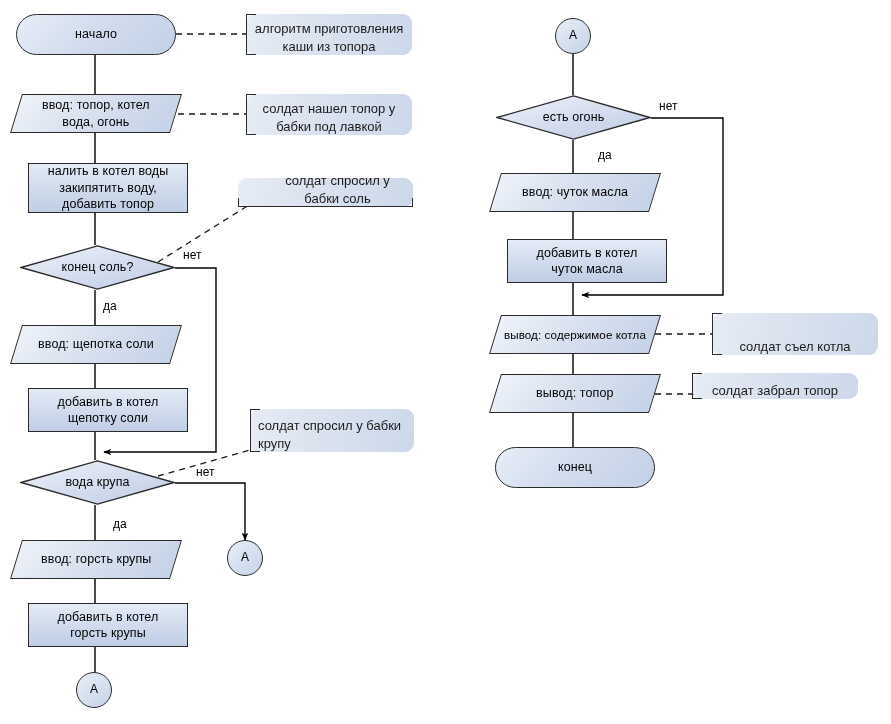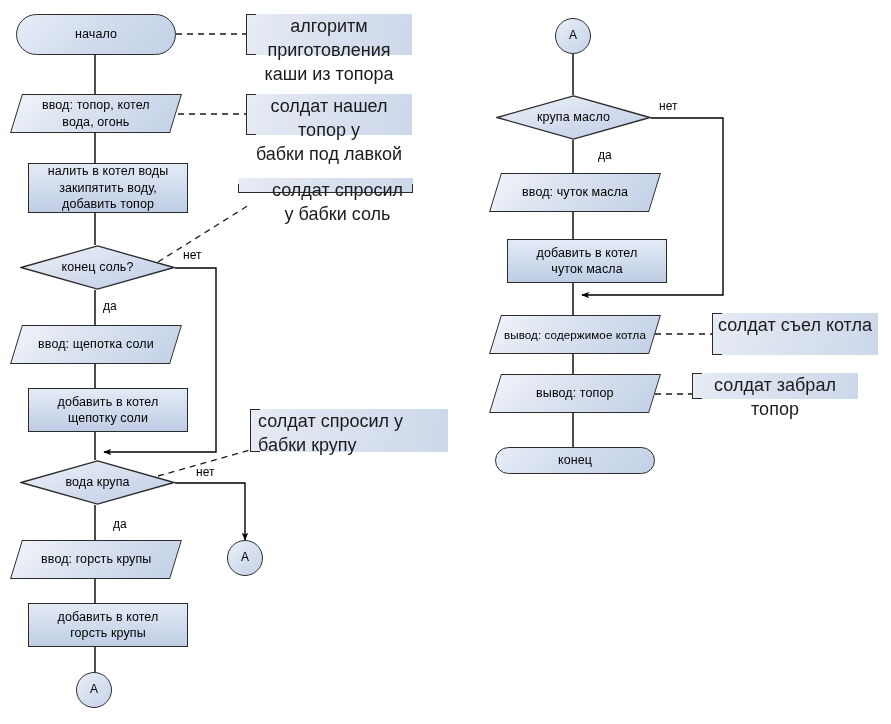--- a/index.html
+++ b/index.html
@@ -85,26 +85,27 @@
     border-radius: 50%;
     background: linear-gradient(140deg, #eaeff8 0%, #d6e0ef 50%, #c6d3e8 100%);
     font-size: 12px;
   }
 
   
   .note {
     position: absolute;
     box-sizing: border-box;
     display: flex;
-    align-items: flex-start;
+    align-items: flex-end;
     color: #1b1b1b;
-    font-size: 18px;
+    font-size: 13px;
     line-height: 1.34;
     background: linear-gradient(100deg, #e7ecf5 0%, #dde4f0 35%, #ccd8ea 100%);
     white-space: pre-line;
+    border-radius: 9px;
   }
   .note .ntext {
     width: 100%;
     text-align: center;
     padding: 0 6px;
     box-sizing: border-box;
   }
   .note .ntext.left { text-align: left; padding-left: 8px; }
   .note .bracket {
     position: absolute;
@@ -249,21 +250,21 @@
 </div>
 
 <div class="node connector" style="left:555px; top:18px; width:36px; height:36px;">
   <span>A</span>
 </div>
 
 <div class="node decision" style="left:496px; top:95px; width:155px; height:45px;">
   <svg width="155" height="45" viewBox="0 0 155 45">
     <polygon points="77.5,0.9 154,22.5 77.5,44.1 1,22.5" fill="url(#dg1)" stroke="#2b2b2b" stroke-width="1.3"></polygon>
   </svg>
-  <span class="dtext">крупа масло</span>
+  <span class="dtext">есть огонь</span>
 </div>
 
 <div class="elabel" style="left:598px; top:148px;">да</div>
 <div class="elabel" style="left:659px; top:99px;">нет</div>
 
 <div class="node io" style="left:495px; top:173px; width:160px; height:39px;">
   <span style="transform: skewX(17deg);">ввод: чуток масла</span>
 </div>
 
 <div class="node process" style="left:495px; top:239px; width:160px; height:44px;">
@@ -272,42 +273,42 @@
 </div>
 
 <div class="node io" style="left:495px; top:315px; width:160px; height:39px; font-size:11.6px;">
   <span style="transform: skewX(17deg);">вывод: содержимое котла</span>
 </div>
 
 <div class="node io" style="left:495px; top:374px; width:160px; height:39px;">
   <span style="transform: skewX(17deg);">вывод: топор</span>
 </div>
 
-<div class="node terminator" style="left:495px; top:447px; width:160px; height:27px;">
+<div class="node terminator" style="left:495px; top:447px; width:160px; height:41px;">
   <span>конец</span>
 </div>
 
 <div class="note" style="left:246px; top:14px; width:166px; height:41px;">
   <span class="bracket lb"></span>
   <span class="ntext">алгоритм приготовления
 каши из топора</span>
 </div>
 
 <div class="note" style="left:246px; top:94px; width:166px; height:41px;">
   <span class="bracket lb"></span>
   <span class="ntext">солдат нашел топор у
 бабки под лавкой</span>
 </div>
 
-<div class="note" style="left:238px; top:178px; width:175px; height:15px;padding-left:24px;">
+<div class="note" style="left:238px; top:178px; width:175px; height:29px;padding-left:24px;">
   <span class="bracket bb"></span>
   <span class="ntext">солдат спросил у бабки соль</span>
 </div>
 
-<div class="note" style="left:250px; top:409px; width:198px; height:43px;">
+<div class="note" style="left:250px; top:409px; width:164px; height:43px;">
   <span class="bracket lb"></span>
   <span class="ntext left">солдат спросил у бабки крупу</span>
 </div>
 
 <div class="note" style="left:712px; top:313px; width:166px; height:42px;">
   <span class="bracket lb"></span>
   <span class="ntext">солдат съел котла</span>
 </div>
 
 <div class="note" style="left:692px; top:373px; width:166px; height:26px;">

